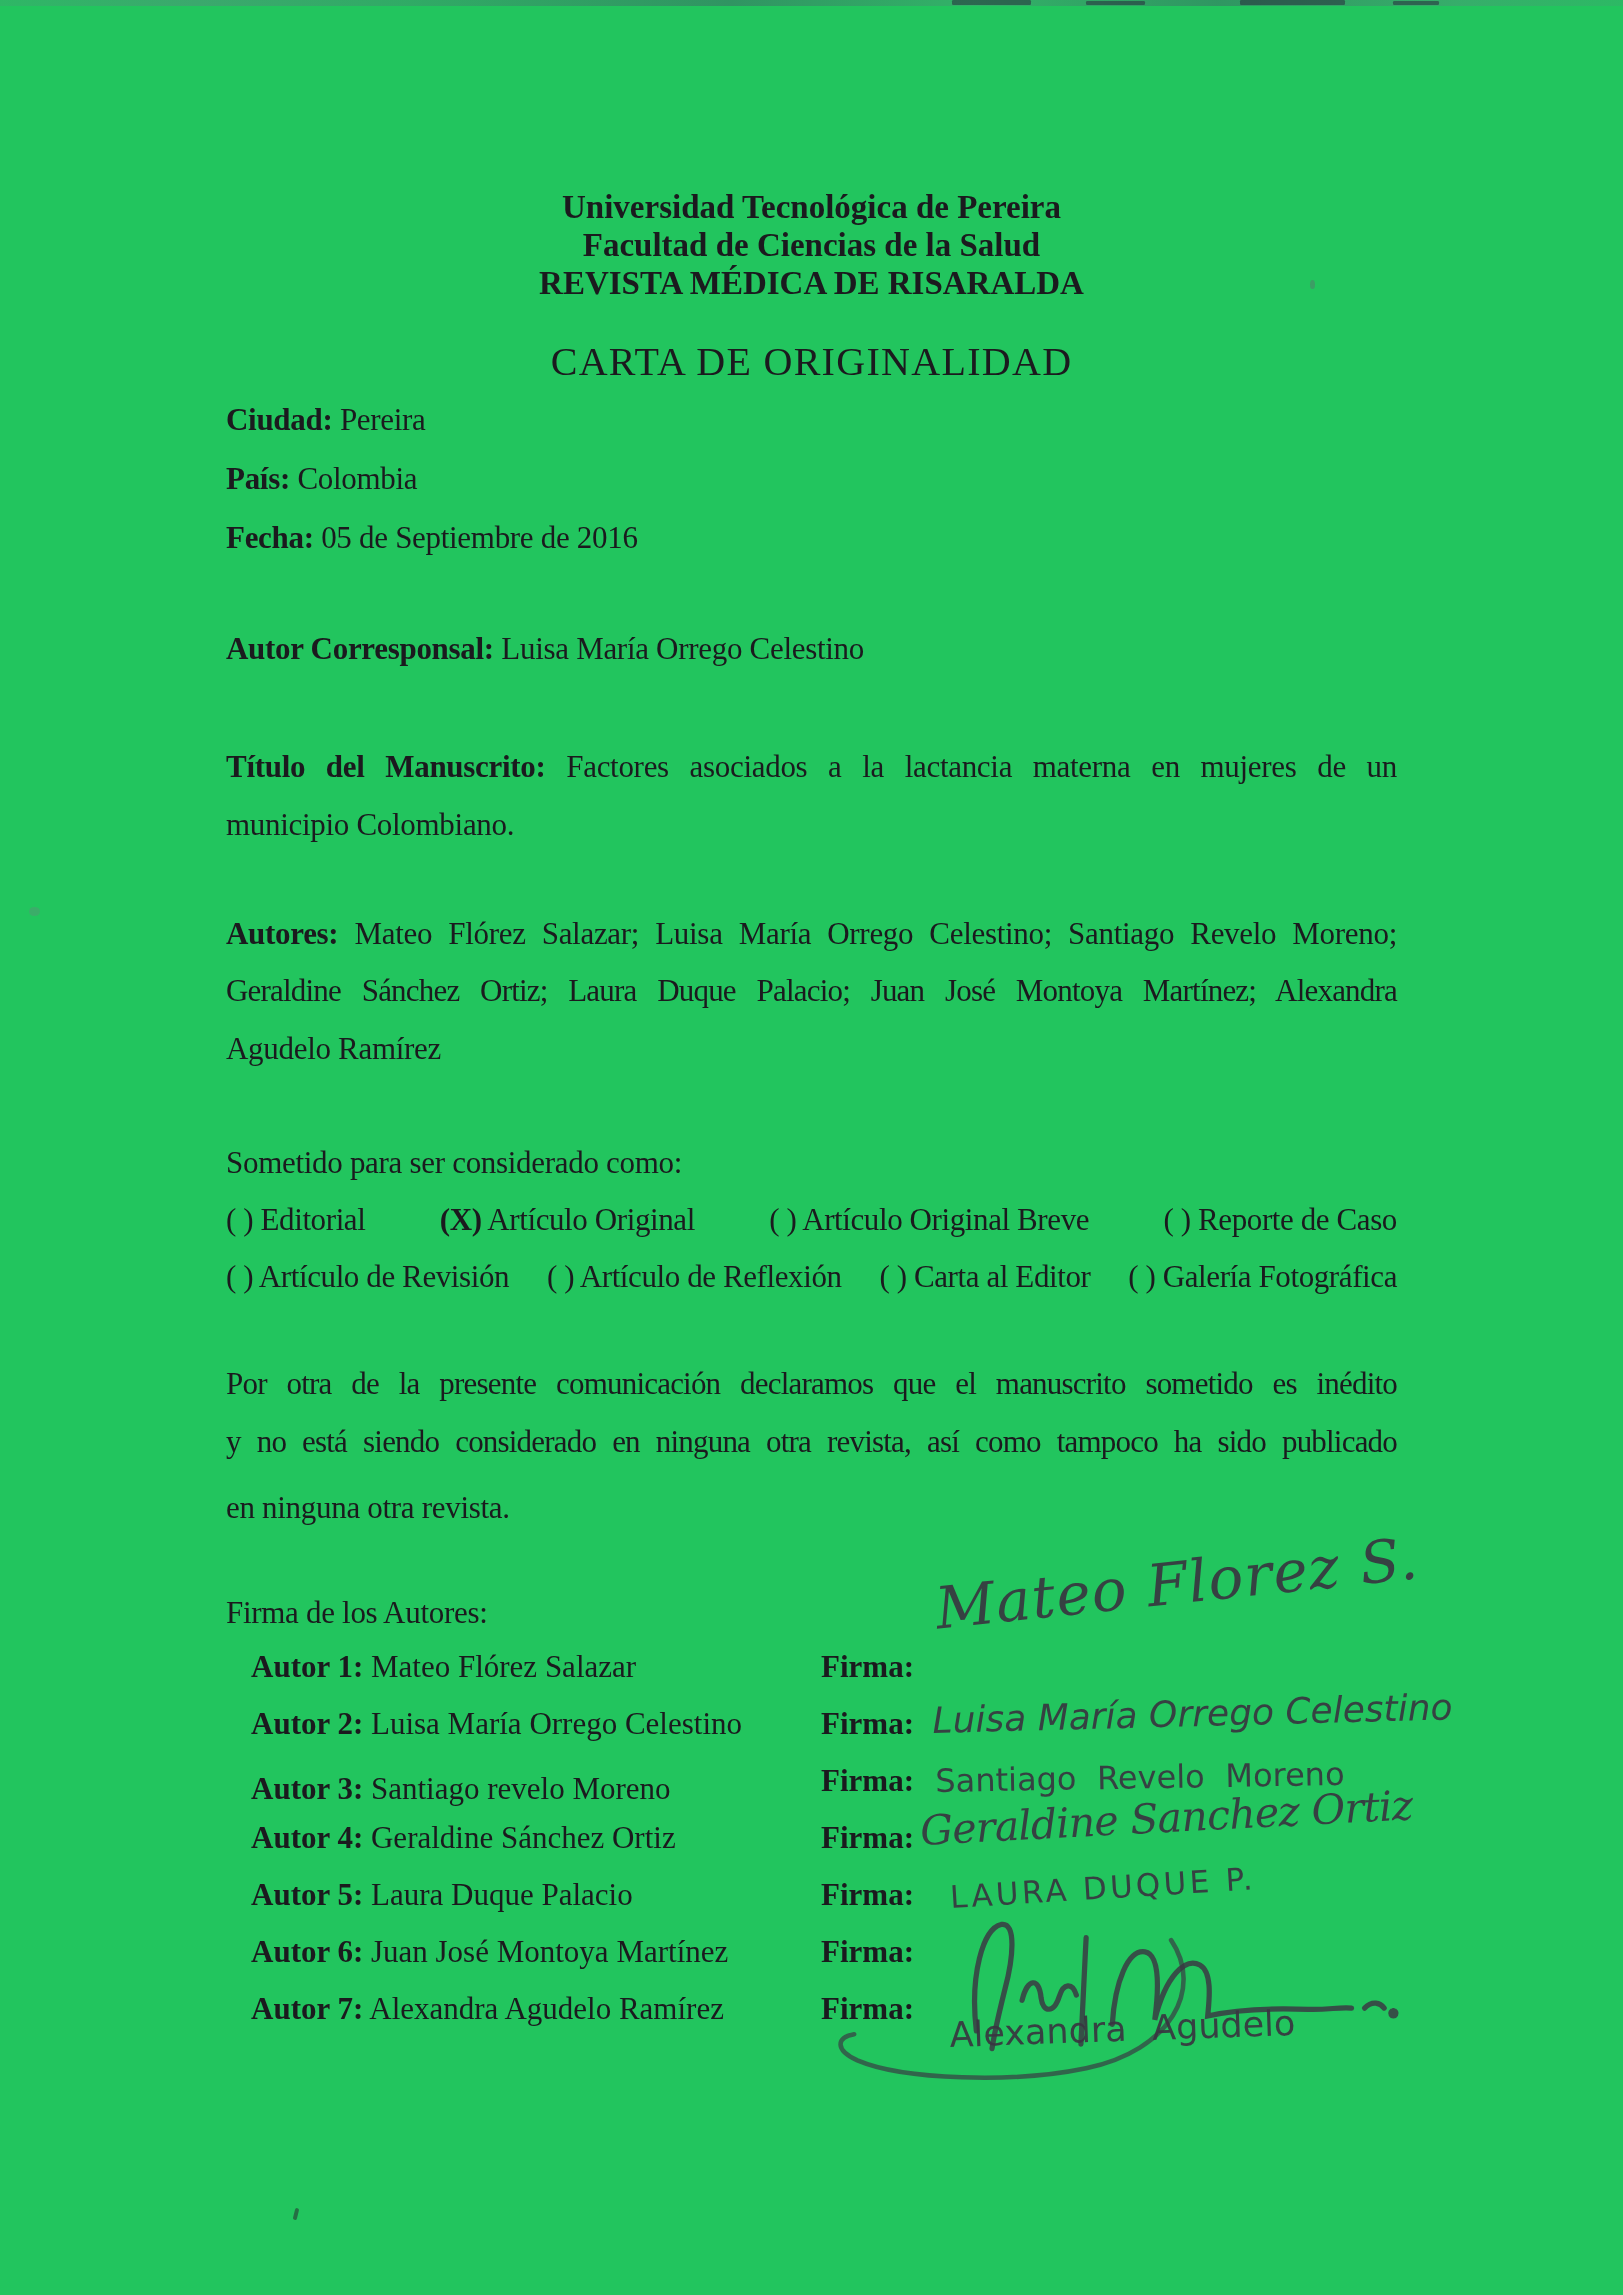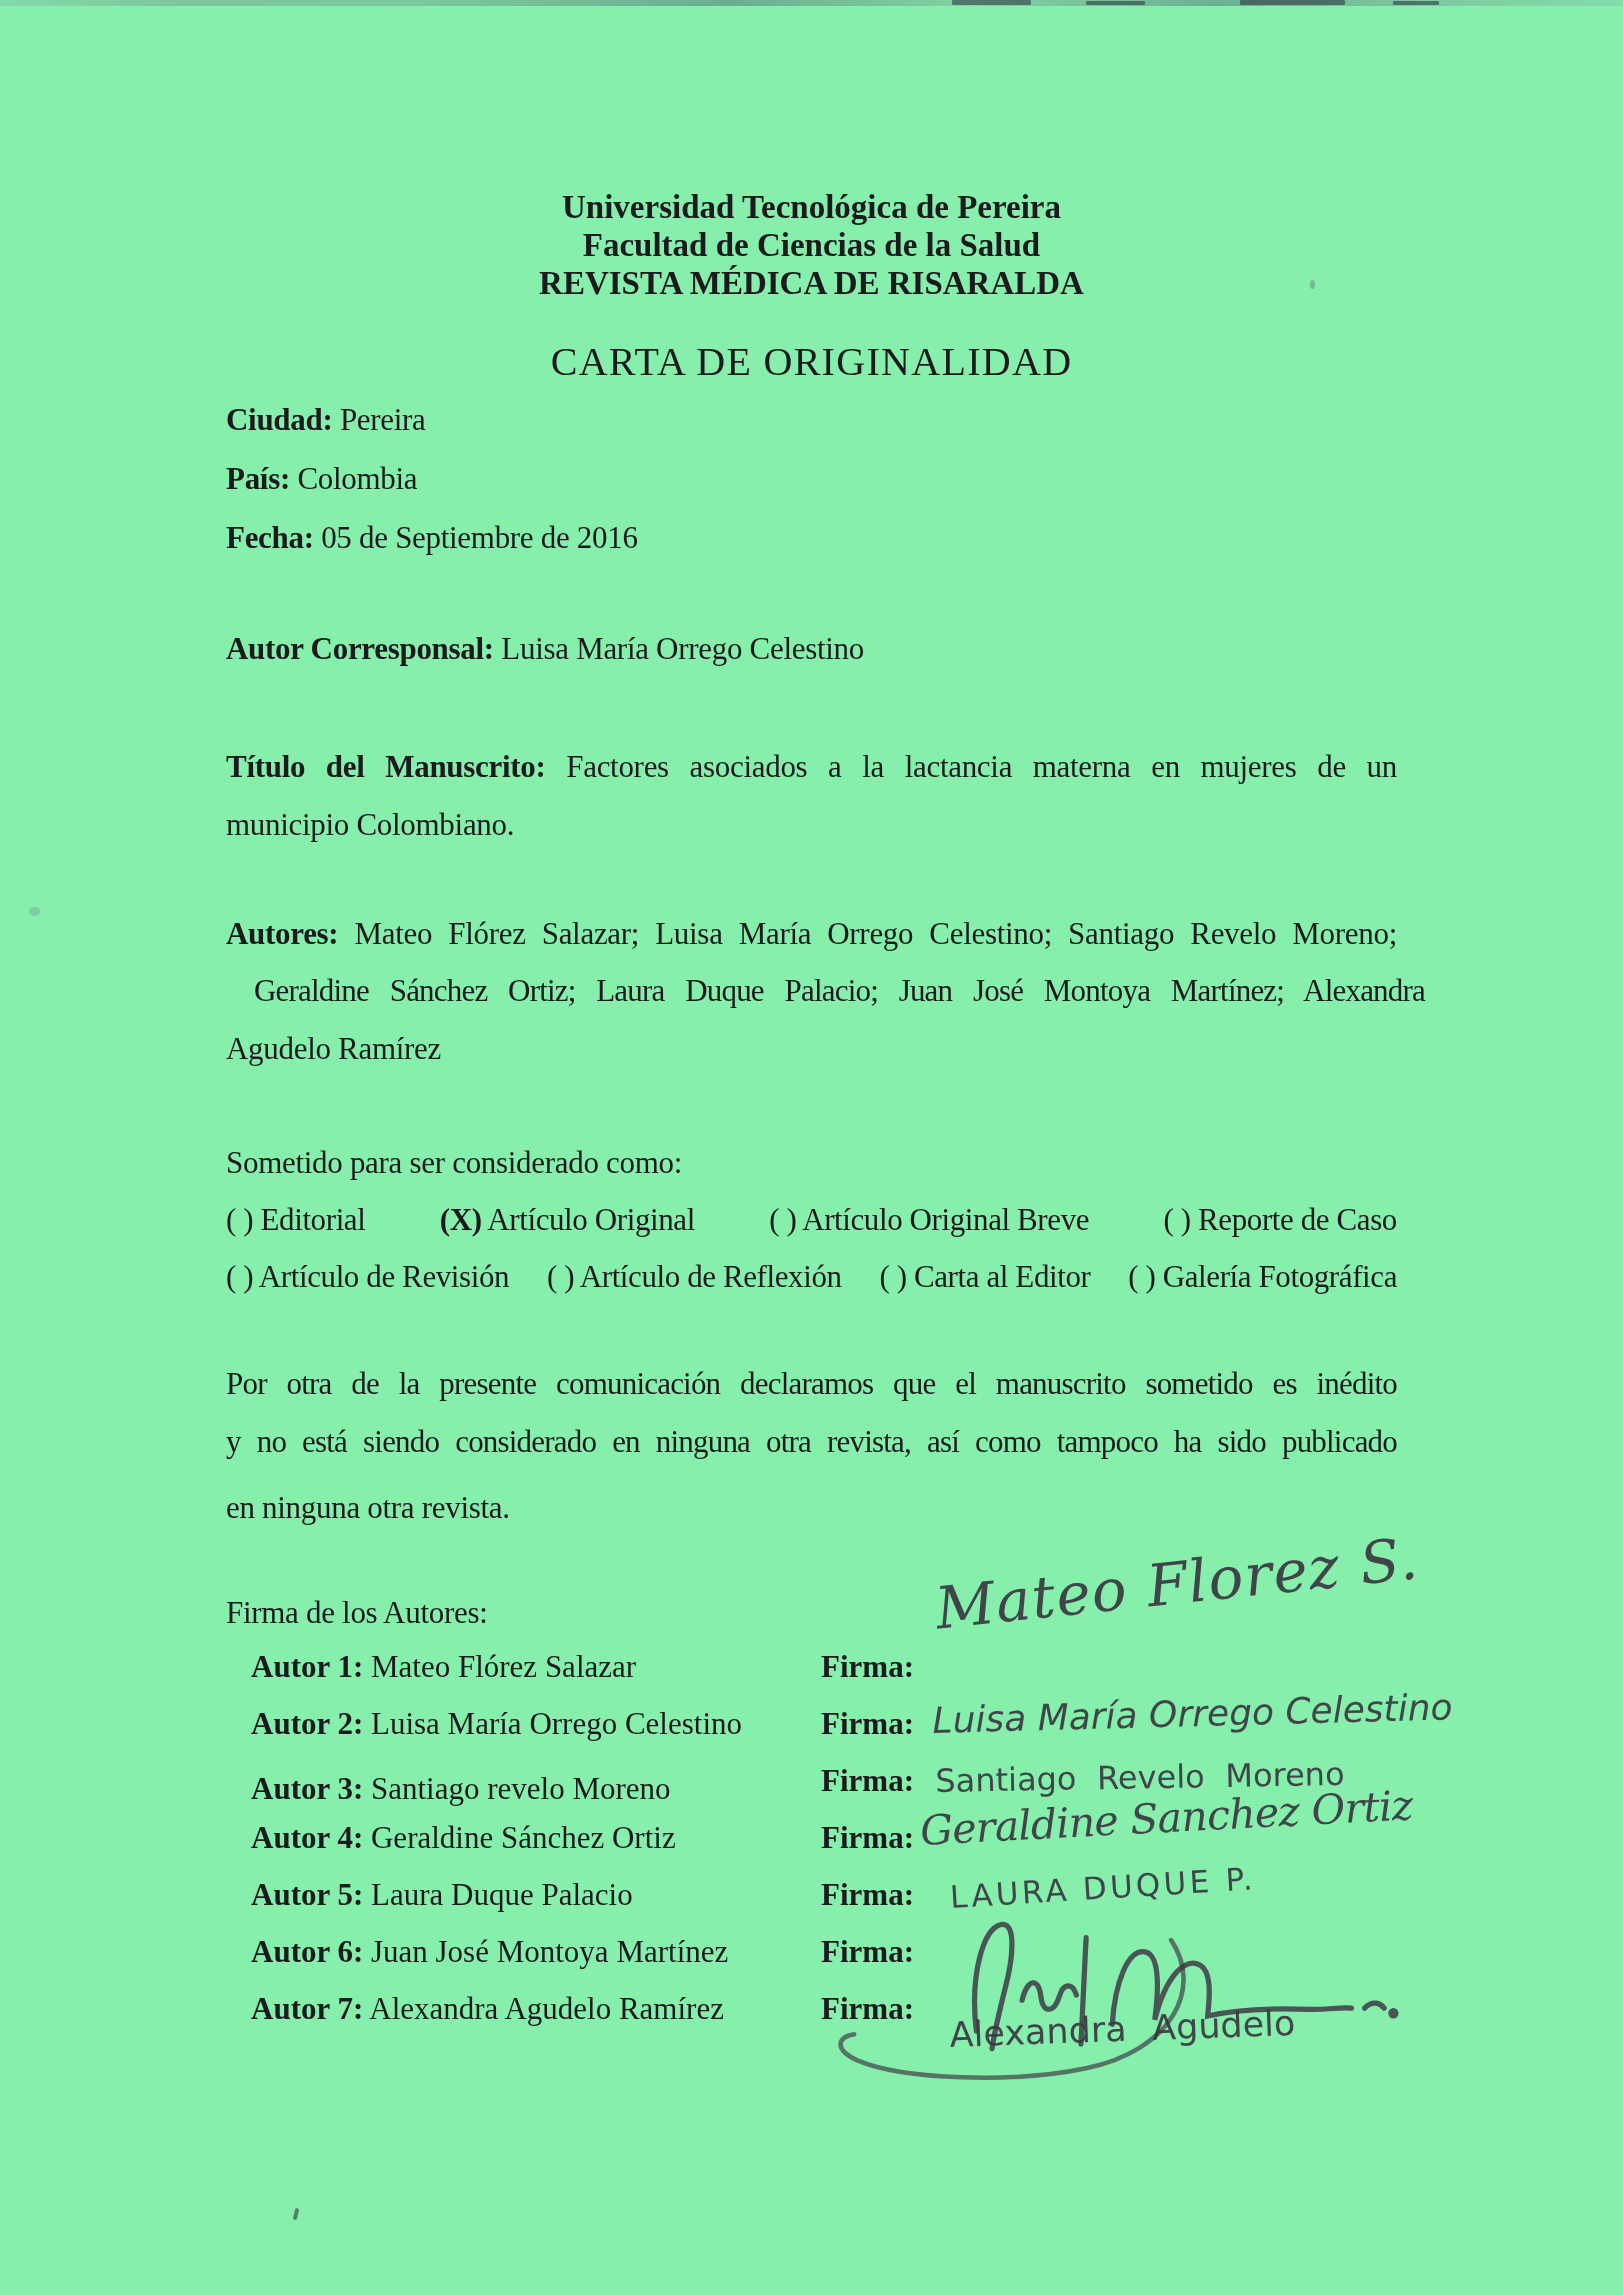--- a/index.html
+++ b/index.html
@@ -1,16 +1,16 @@
 <!DOCTYPE html>
 <html style="font-size:10.5px"><head>
 <meta charset="utf-8">
 <style>
   html,body{margin:0;padding:0;background:#d8d8d8;}
-  .page{position:relative;width:1623px;height:2295px;background:#86efac;
+  .page{position:relative;width:1623px;height:2295px;background:#22c55e;
         font-family:"Liberation Serif",serif;color:#1b1a1e;overflow:hidden;}
   .abs{position:absolute;}
   .b{font-weight:bold;}
   .center{left:0;width:1623px;text-align:center;white-space:nowrap;}
   .hline{font-size:33px;line-height:38px;}
   .doc-title{font-size:40px;letter-spacing:1.3px;}
   .body-line{left:226px;width:1171px;font-size:31px;line-height:39px;letter-spacing:-0.3px;}
   .just{text-align:justify;text-align-last:justify;}
   .tighter{letter-spacing:-0.8px;}
   .flexrow{display:flex;justify-content:space-between;white-space:nowrap;letter-spacing:-0.4px;}
@@ -67,21 +67,21 @@
   </div>
 
   <div class="abs body-line just" style="top:747px;">
     <span class="b">Título del Manuscrito:</span> <span>Factores asociados a la lactancia materna en mujeres de un</span>
   </div>
   <div class="abs body-line" style="top:805px;">municipio Colombiano.</div>
 
   <div class="abs body-line just" style="top:914px;">
     <span class="b">Autores:</span> <span>Mateo Flórez Salazar; Luisa María Orrego Celestino; Santiago Revelo Moreno;</span>
   </div>
-  <div class="abs body-line just tighter" style="top:971px;margin-left:28px;">Geraldine Sánchez Ortiz; Laura Duque Palacio; Juan José Montoya Martínez; Alexandra</div>
+  <div class="abs body-line just tighter" style="top:971px;">Geraldine Sánchez Ortiz; Laura Duque Palacio; Juan José Montoya Martínez; Alexandra</div>
   <div class="abs body-line" style="top:1029px;">Agudelo Ramírez</div>
 
   <div class="abs body-line" style="top:1143px;">Sometido para ser considerado como:</div>
   <div class="abs body-line flexrow" style="top:1200px;">
     <span class="opt"><span>( )</span> <span>Editorial</span></span>
     <span class="opt"><span class="b">(X)</span> <span>Artículo Original</span></span>
     <span class="opt"><span>( )</span> <span>Artículo Original Breve</span></span>
     <span class="opt"><span>( )</span> <span>Reporte de Caso</span></span>
   </div>
   <div class="abs body-line flexrow" style="top:1257px;">

